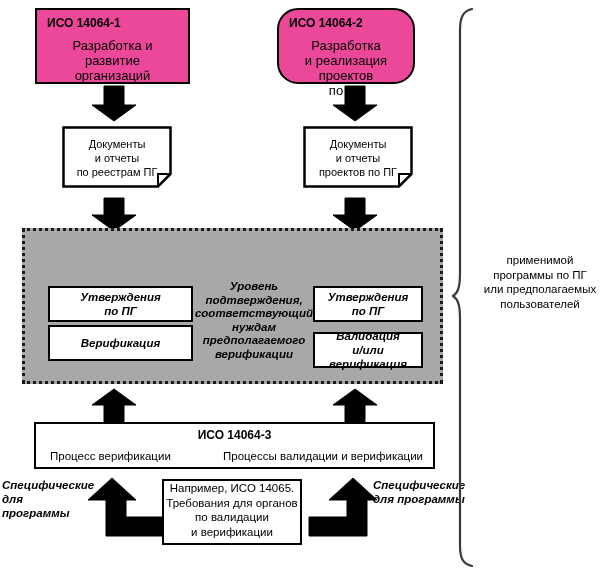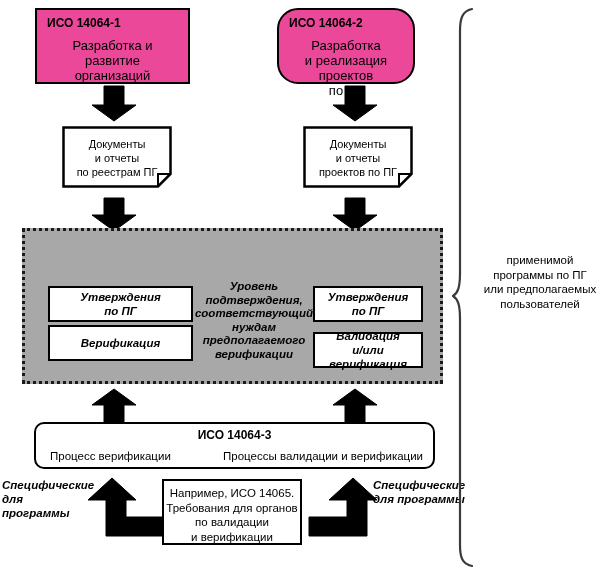--- a/index.html
+++ b/index.html
@@ -111,21 +111,20 @@
   }
 
   
   .ex-box {
     box-sizing: border-box;
     border: 2px solid #000;
     background: #fff;
     text-align: center;
     font-size: 11.5px;
     line-height: 14.5px;
-    padding-top: 5px;
     color: #000;
   }
 
   
   .side-label {
     font-size: 11.5px;
     font-style: italic;
     font-weight: bold;
     line-height: 14px;
     color: #000;
@@ -255,21 +254,21 @@
       <polygon points="24,1 46,17 34,17 34,34 14,34 14,17 2,17" fill="#000000" stroke="#000000" stroke-width="1"></polygon>
     </svg>
   </div>
 
   <div class="abs" style="left:331px; top:388px; width:48px; height:34px;">
     <svg width="48" height="34" viewBox="0 0 48 34">
       <polygon points="24,1 46,17 34,17 34,34 14,34 14,17 2,17" fill="#000000" stroke="#000000" stroke-width="1"></polygon>
     </svg>
   </div>
 
-  <div class="abs band" style="left:34px; top:422px; width:401px; height:47px;border-radius:10px;">
+  <div class="abs band" style="left:34px; top:422px; width:401px; height:47px;">
     <div class="band-title">ИСО 14064-3</div>
     <div class="band-left">Процесс верификации</div>
     <div class="band-right">Процессы валидации и верификации</div>
   </div>
 
   <div class="abs" style="left:80px; top:476px; width:85px; height:62px;">
     <svg width="85" height="62" viewBox="0 0 85 62">
       <polygon points="32,2 56,24 46,24 46,41 84,41 84,60 26,60 26,24 8,24" fill="#000000" stroke="#000000" stroke-width="1"></polygon>
     </svg>
   </div>

